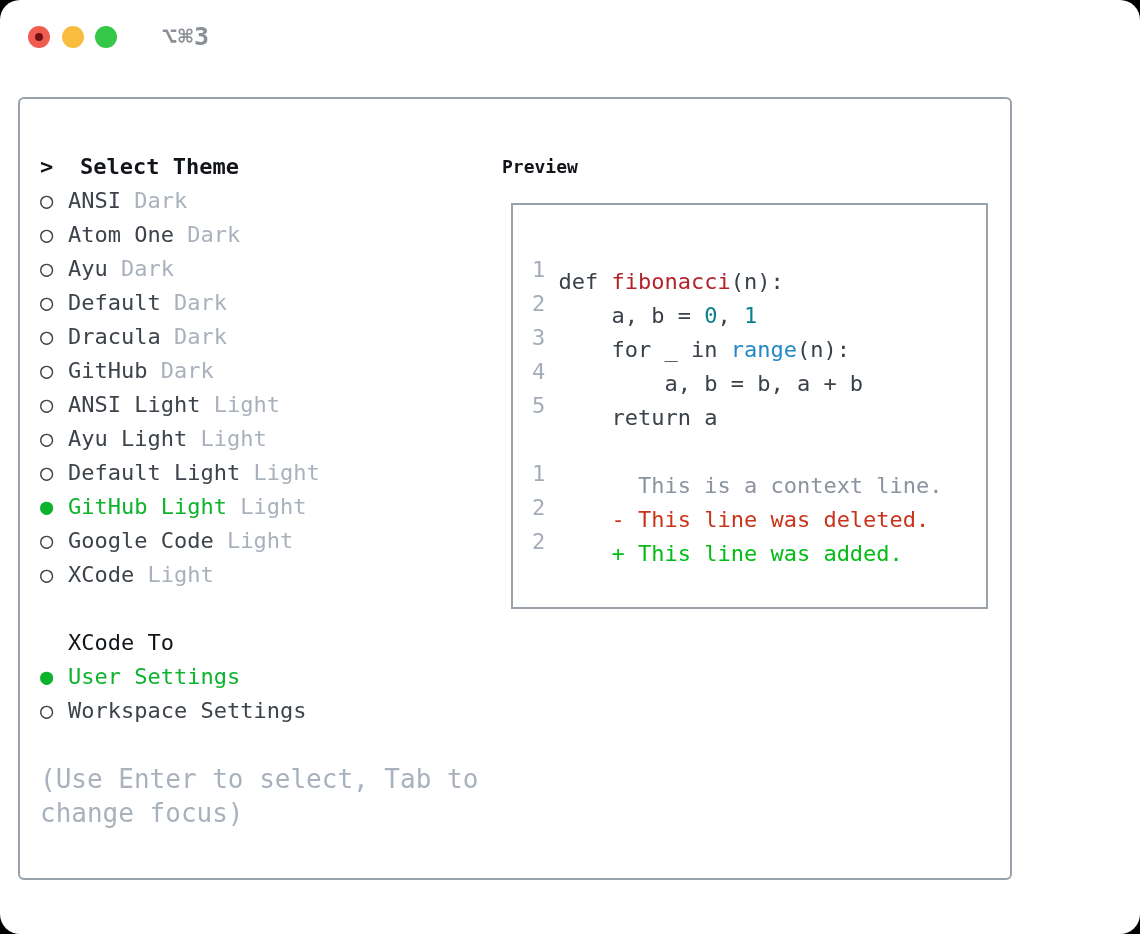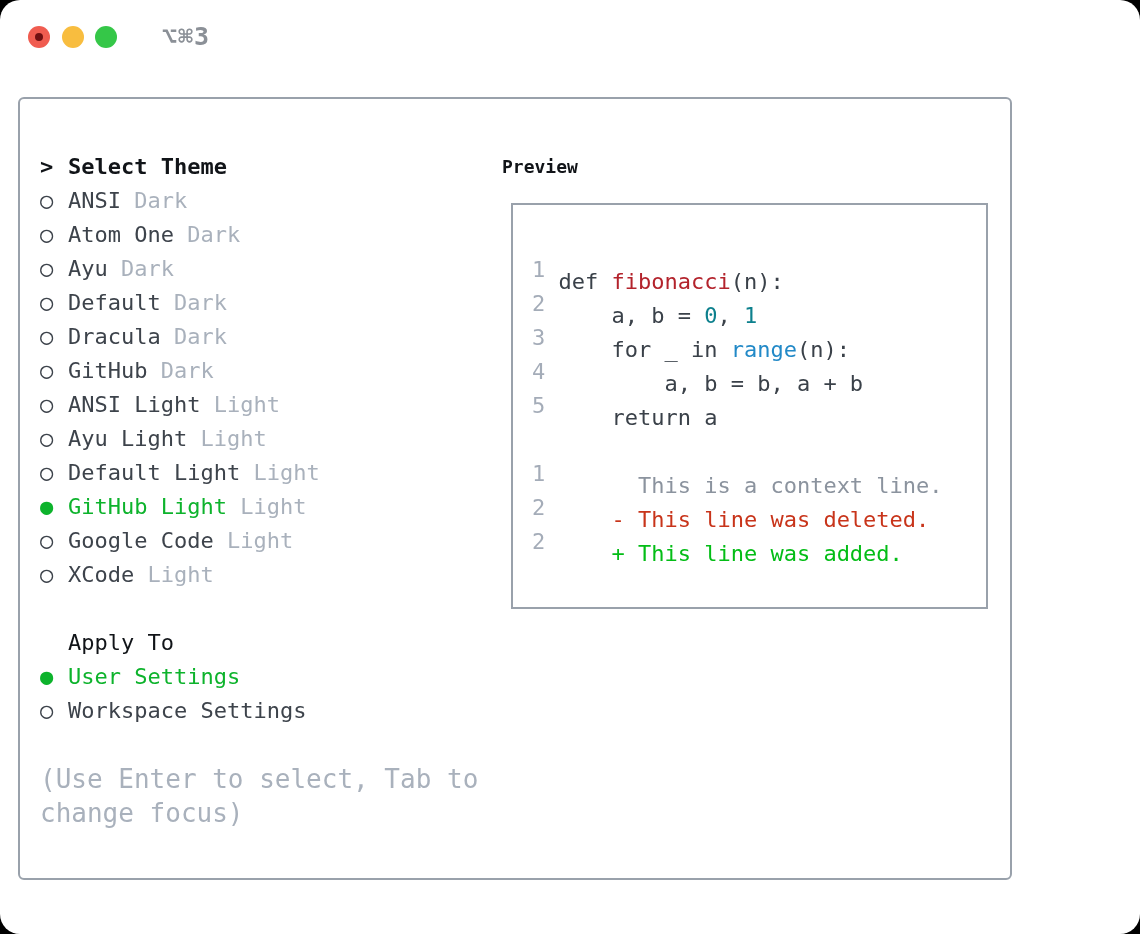--- a/index.html
+++ b/index.html
@@ -45,21 +45,21 @@
   
   .panel{
     position:absolute;left:18px;top:97px;width:994px;height:783px;
     border:2px solid var(--panel_border);border-radius:6px;background:var(--window_bg);
   }
   .row{display:flex;height:34px;line-height:34px;font-size:22px;white-space:pre;}
   .marker{display:inline-block;width:28px;flex:0 0 28px;color:var(--item_text);}
   
   .left-col{position:absolute;left:20px;top:51px;width:450px;}
   .hdr-row .marker{color:var(--header_text);font-weight:bold;}
-  .hdr-label{color:var(--header_text);font-weight:bold;}
+  .hdr-label{color:var(--header_text);font-weight:bold;margin-left:12px;}
   .tname{color:var(--item_text);}
   .ttag{color:var(--muted_gray);margin-left:1ch;}
   .selected .marker{color:var(--accent_green);}
   .selected .tname,.selected .alabel{color:var(--accent_green);}
   .apply-block{margin-top:34px;}
   .apply-hdr{color:var(--header_text);}
   .alabel{color:var(--item_text);}
   .help{
     margin-top:34px;font-size:26px;line-height:34px;color:var(--muted_gray);
     white-space:pre-line;
@@ -164,21 +164,21 @@
       </div>
       <div class="row">
         <span class="marker">○</span>
         <span class="tname">XCode</span>
         <span class="ttag">Light</span>
       </div>
 
       <div class="apply-block">
         <div class="row">
           <span class="marker"></span>
-          <span class="apply-hdr">Apply To</span>
+          <span class="apply-hdr">XCode To</span>
         </div>
         <div class="row selected">
           <span class="marker">●</span>
           <span class="alabel">User Settings</span>
         </div>
         <div class="row">
           <span class="marker">○</span>
           <span class="alabel">Workspace Settings</span>
         </div>
       </div>

